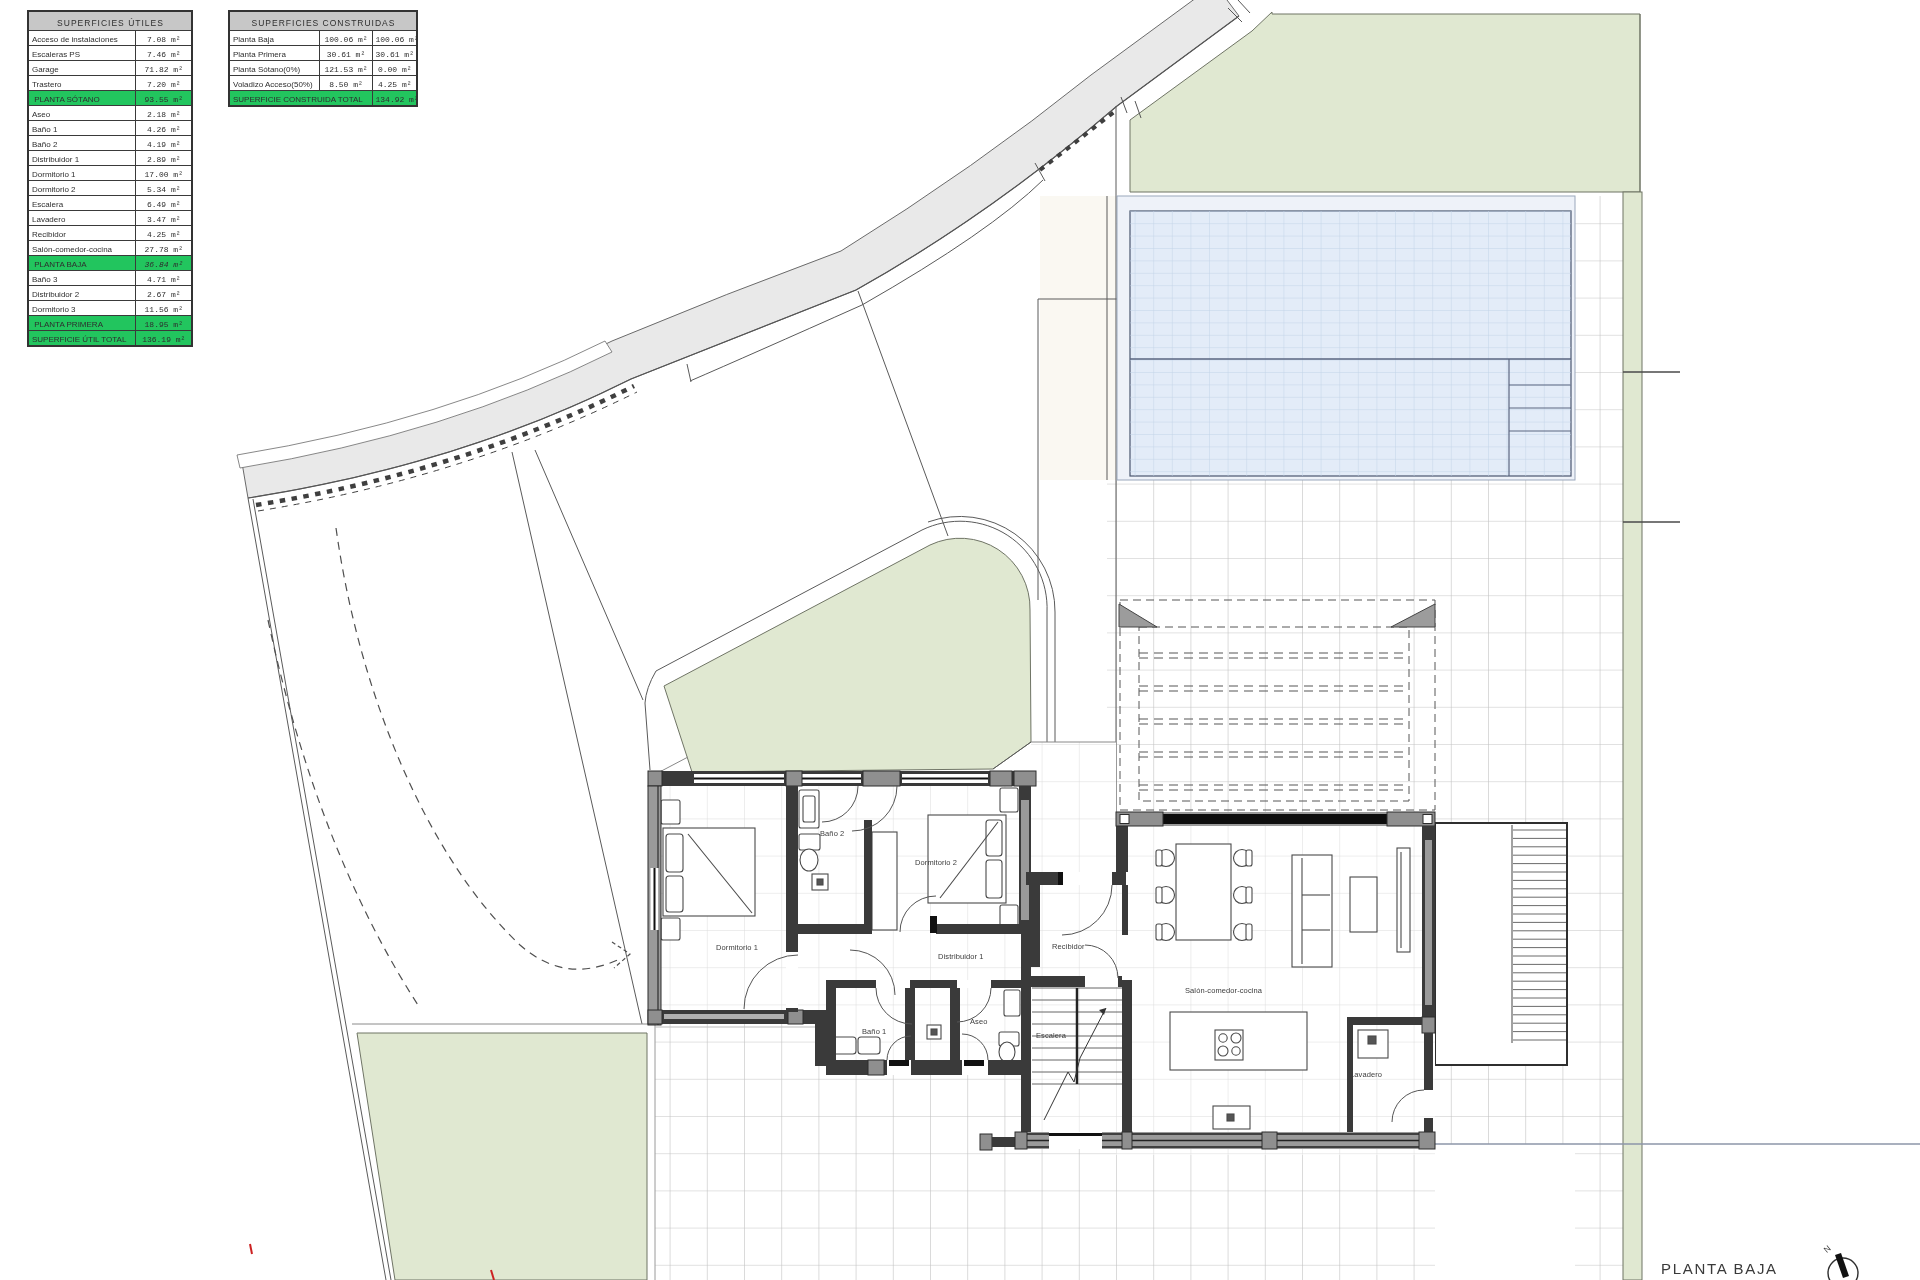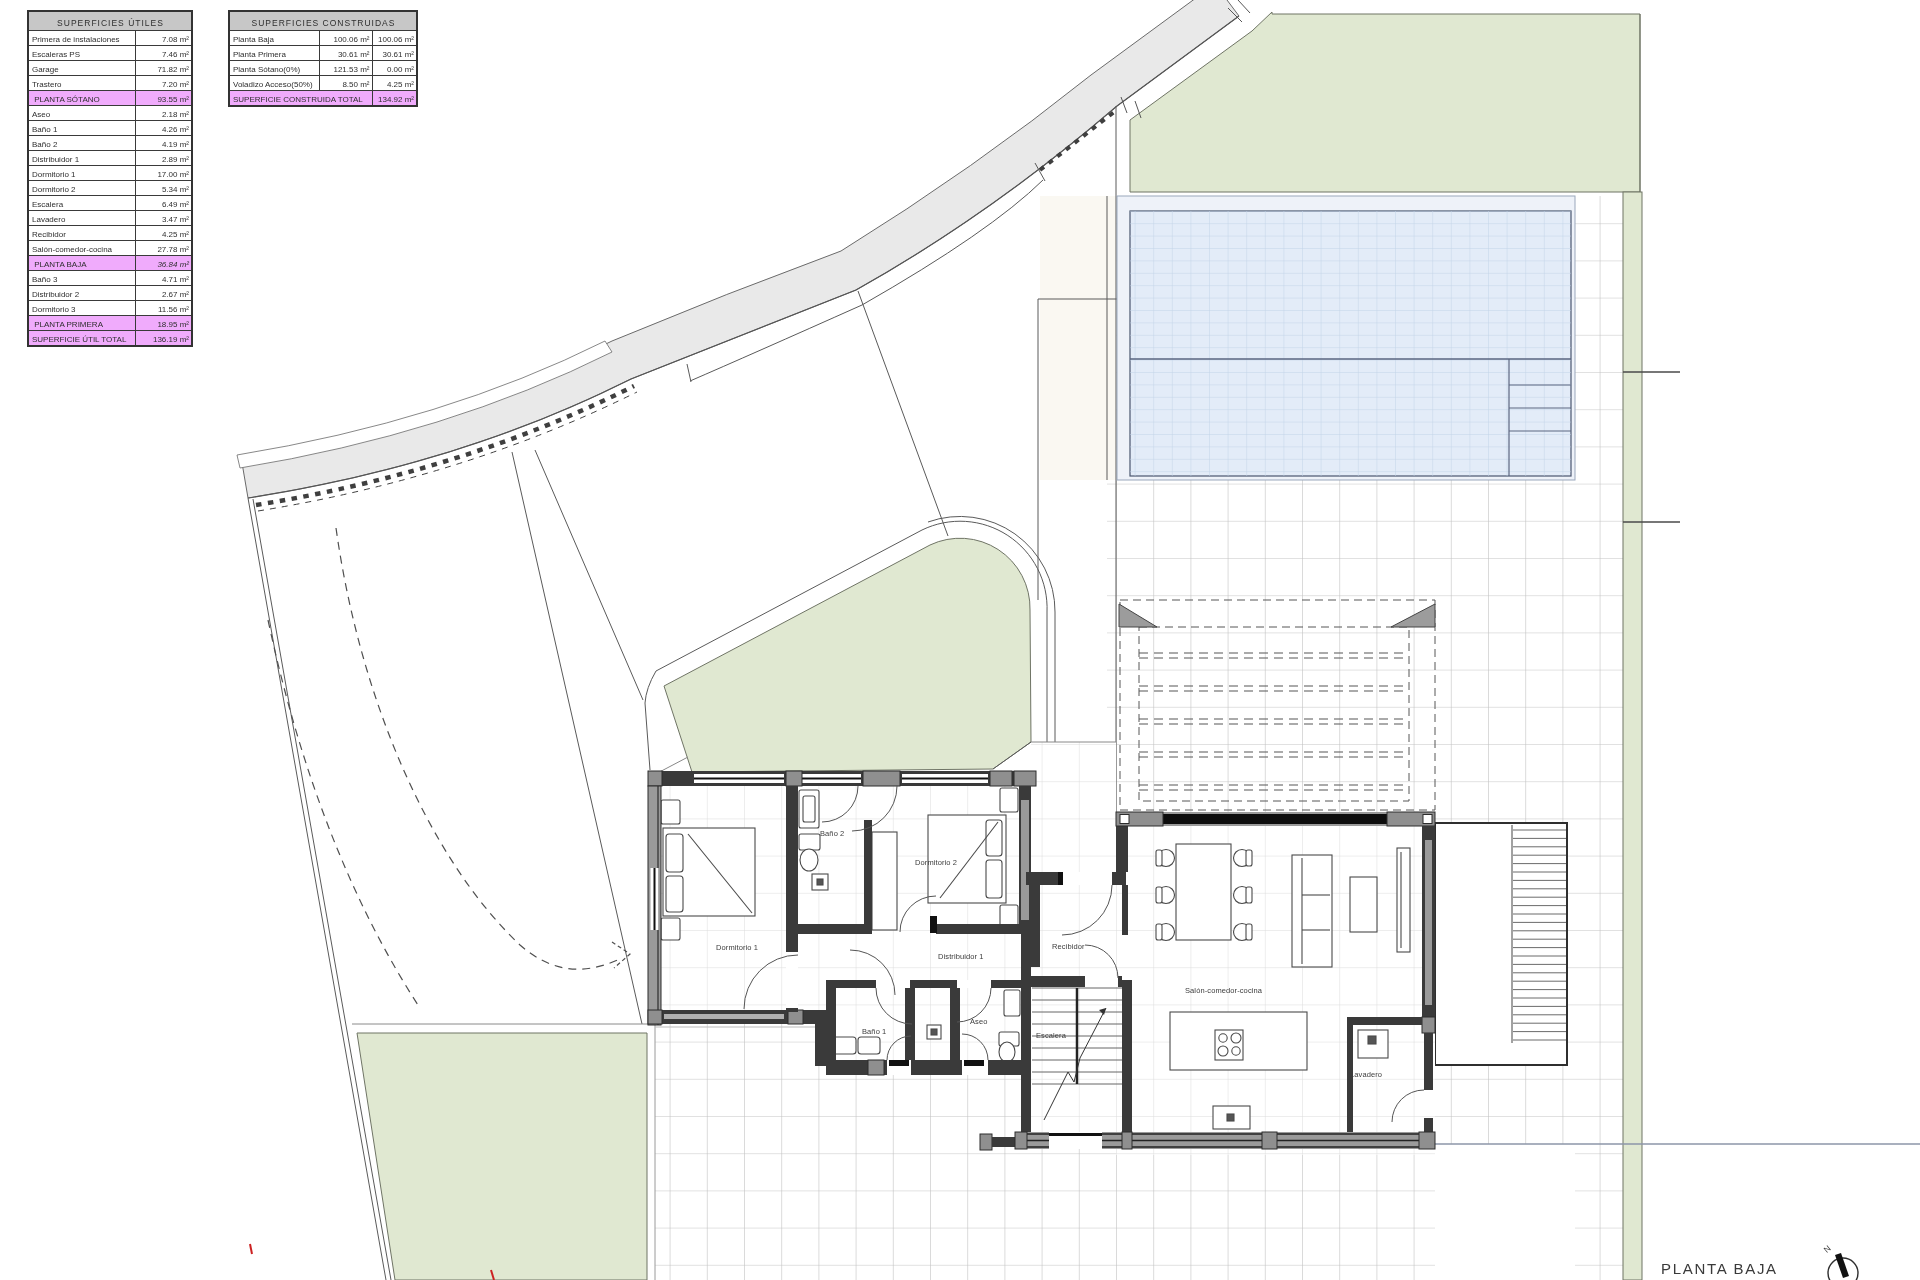--- a/index.html
+++ b/index.html
@@ -4,22 +4,22 @@
 <style>
 html,body{margin:0;padding:0;background:#ffffff;width:1920px;height:1280px;overflow:hidden;}
 *{box-sizing:border-box;}
 body{font-family:"Liberation Sans",sans-serif;}
 #wrap{position:relative;width:1920px;height:1280px;background:#fff;}
 svg{position:absolute;left:0;top:0;}
 svg text{font-family:"Liberation Sans",sans-serif;fill:#3c3c3c;}
 .tbl{position:absolute;border-collapse:collapse;font-size:8px;color:#2e2e2e;table-layout:fixed;border:2px solid #333;}
 .tbl td{border:1px solid #3a3a3a;padding:4px 2px 0 3px;height:11px;line-height:10px;white-space:nowrap;overflow:hidden;background:#fff;}
 .tbl .hd{background:#c7c7c7;text-align:center;font-size:8.5px;letter-spacing:1px;height:19px;}
-.tbl .gr td{background:#f0abfc;margin-left:40px;}
-.tbl .v{text-align:right;}
+.tbl .gr td{background:#22c55e;margin-left:40px;}
+.tbl .v{text-align:center;font-family:Liberation Mono, monospace;}
 #planta{position:absolute;left:1661px;top:1260px;font-size:15px;letter-spacing:1.7px;color:#3a3a3a;}
 </style>
 </head>
 <body>
 <div id="wrap">
 <svg width="1920" height="1280" viewBox="0 0 1920 1280">
 <defs>
 <pattern id="tile" width="37.2" height="37.2" patternUnits="userSpaceOnUse">
   <path d="M37.2 0H0V37.2" fill="none" stroke="#c3c3c3" stroke-width="1.2"></path>
 </pattern>
@@ -368,21 +368,21 @@
 <table class="tbl" id="t1" style="left:27px;top:10px;width:164px;">
 <colgroup>
         <col style="width:107px">
         <col style="width:57px">
 </colgroup>
       <tbody>
         <tr>
           <td class="hd" colspan="2">SUPERFICIES ÚTILES</td>
         </tr>
 <tr>
-          <td>Primera de instalaciones</td>
+          <td>Acceso de instalaciones</td>
           <td class="v">7.08 m²</td>
         </tr>
 <tr>
           <td>Escaleras PS</td>
           <td class="v">7.46 m²</td>
         </tr>
 <tr>
           <td>Garage</td>
           <td class="v">71.82 m²</td>
         </tr>

